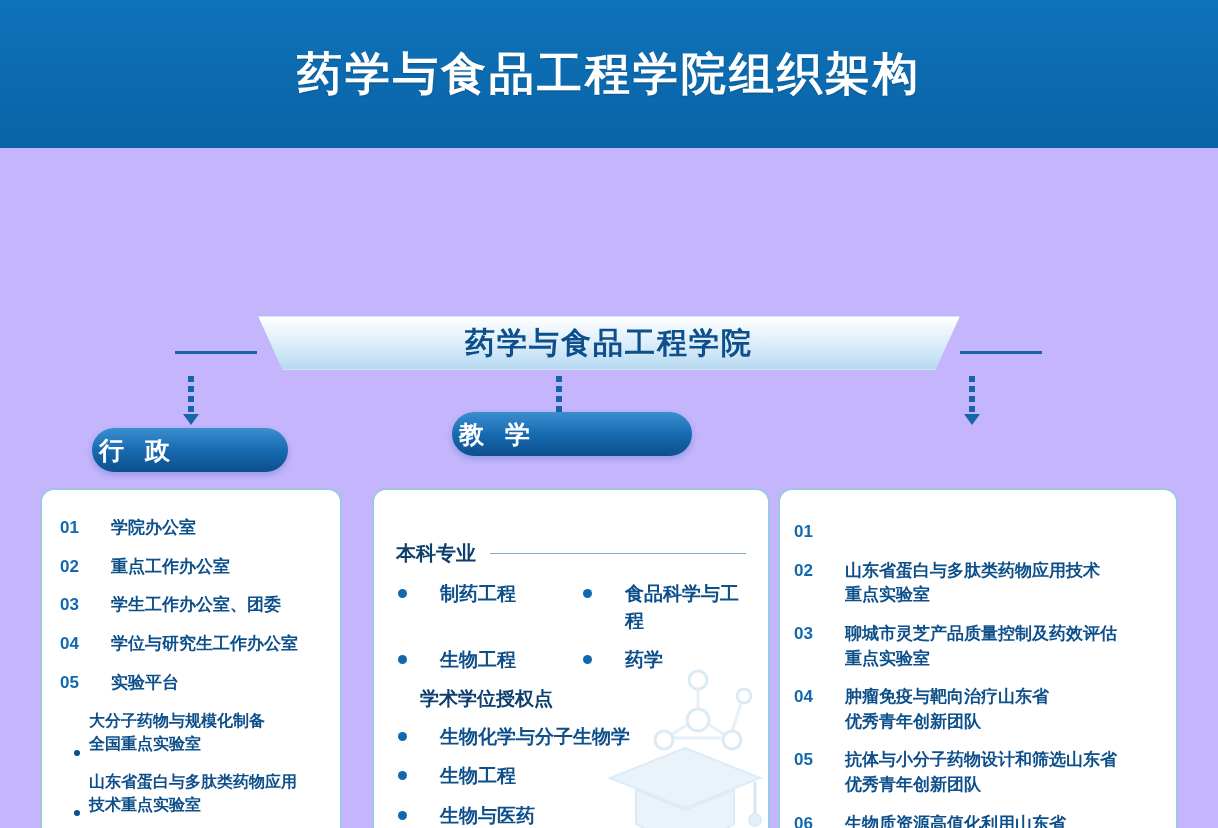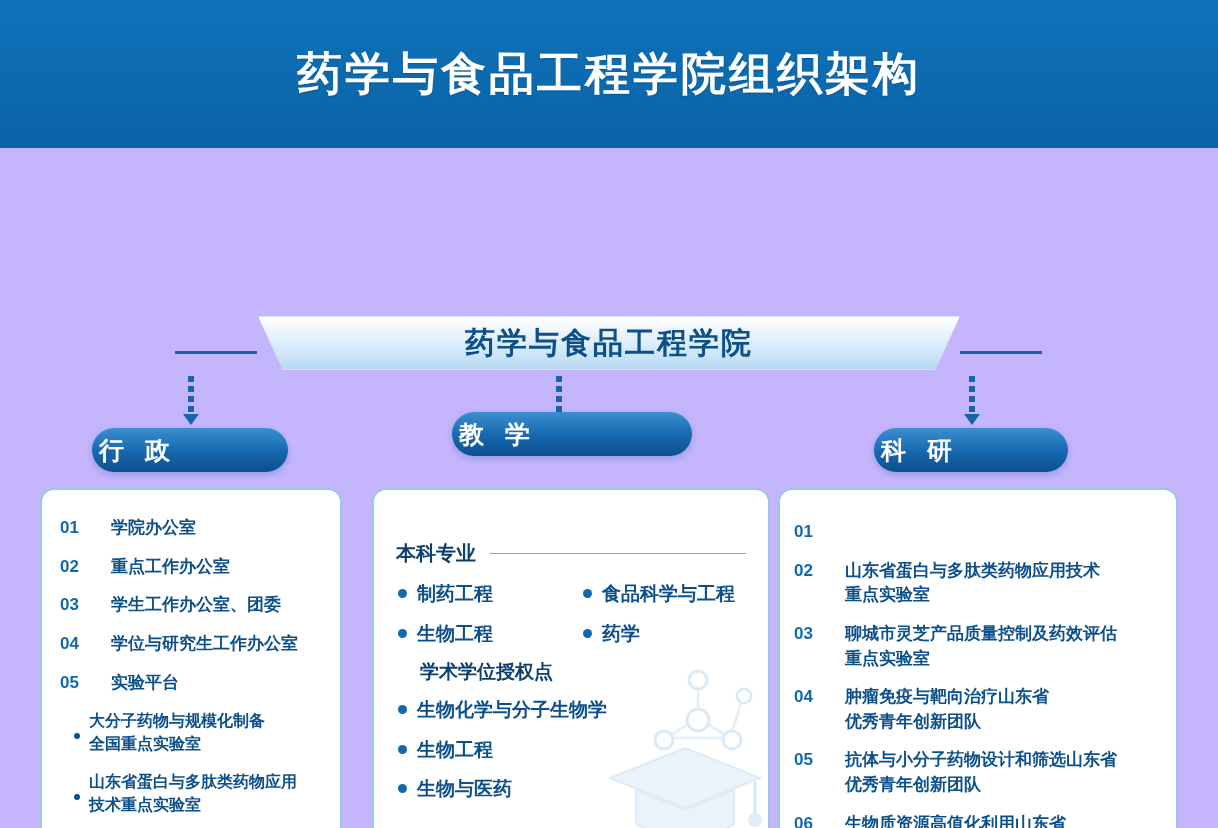--- a/index.html
+++ b/index.html
@@ -99,21 +99,21 @@
   .num {
     color: #1268ae; font-size: 17px; font-weight: bold;
     min-width: 30px; line-height: 1.45;
   }
   .num-txt {
     color: #0d4f8b; font-size: 17px; font-weight: bold; line-height: 1.45;
     white-space: pre-line;
   }
 
   
-  .sub-row { display: flex; align-items: center; margin: 14px 0 12px 8px; }
+  .sub-row { display: flex; align-items: flex-end; margin: 14px 0 12px 8px; }
   .sub-dot {
     width: 6px; height: 6px; border-radius: 50%;
     background: #0d4f8b; margin: 8px 9px 0 6px; flex: none;
   }
   .sub-txt {
     color: #0d4f8b; font-size: 16px; font-weight: bold; line-height: 1.45;
     white-space: pre-line;
   }
 
   
@@ -125,21 +125,21 @@
   }
   .tch-head-rule {
     height: 1px; background: #7fa9c9; flex: 1; margin-left: 14px;
   }
   .maj-grid {
     display: grid;
     grid-template-columns: 185px 1fr;
     row-gap: 13px;
     margin-bottom: 12px;
   }
-  .bul { display: flex; align-items: flex-start; }
+  .bul { display: flex; align-items: flex-start; gap: 23px; }
   .bul-dot {
     width: 9px; height: 9px; border-radius: 50%;
     background: #1268ae; margin: 8px 10px 0 2px; flex: none;
   }
   .bul-txt { color: #0d4f8b; font-size: 19px; font-weight: bold; line-height: 1.4; }
   .sec-title {
     color: #0d3f6e; font-size: 19px; font-weight: bold;
     margin: 6px 0 12px 24px;
   }
   .stack .bul { margin-bottom: 13px; }
@@ -174,23 +174,20 @@
   <div class="conn" style="left:969px; top:228px;">
     <div class="dots"></div>
       <div class="arrow"></div>
   </div>
 
   <div class="pill" style="left:92px; top:280px; width:196px;">
     <span>行 政</span>
   </div>
   <div class="pill" style="left:452px; top:264px; width:240px;">
     <span>教 学</span>
-  </div>
-  <div class="pill" style="left:874px; top:280px; width:194px;">
-    <span>科 研</span>
   </div>
 
   <div class="panel" style="left:40px; top:340px; width:302px; height:444px;">
     <div class="panel-inner">
       <div class="num-row">
         <div class="num">01</div>
         <div class="num-txt">学院办公室</div>
       </div>
       <div class="num-row">
         <div class="num">02</div>

